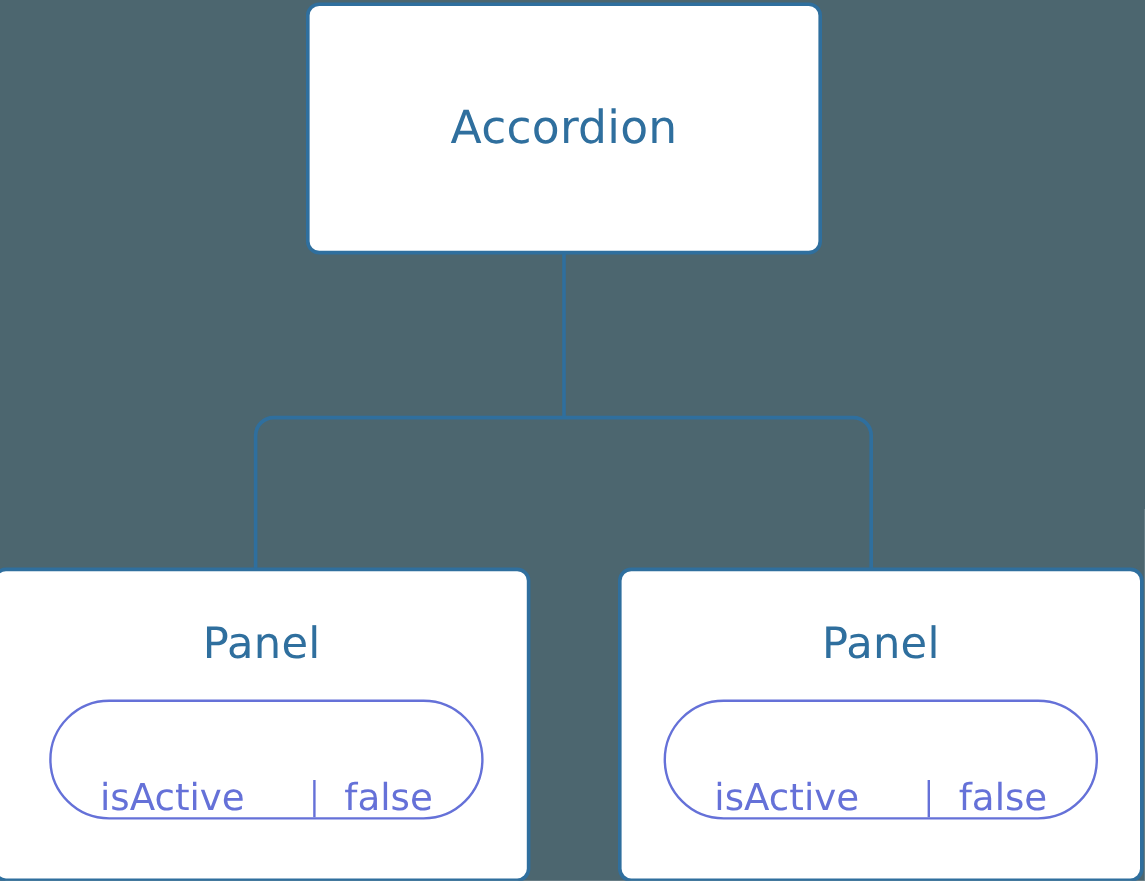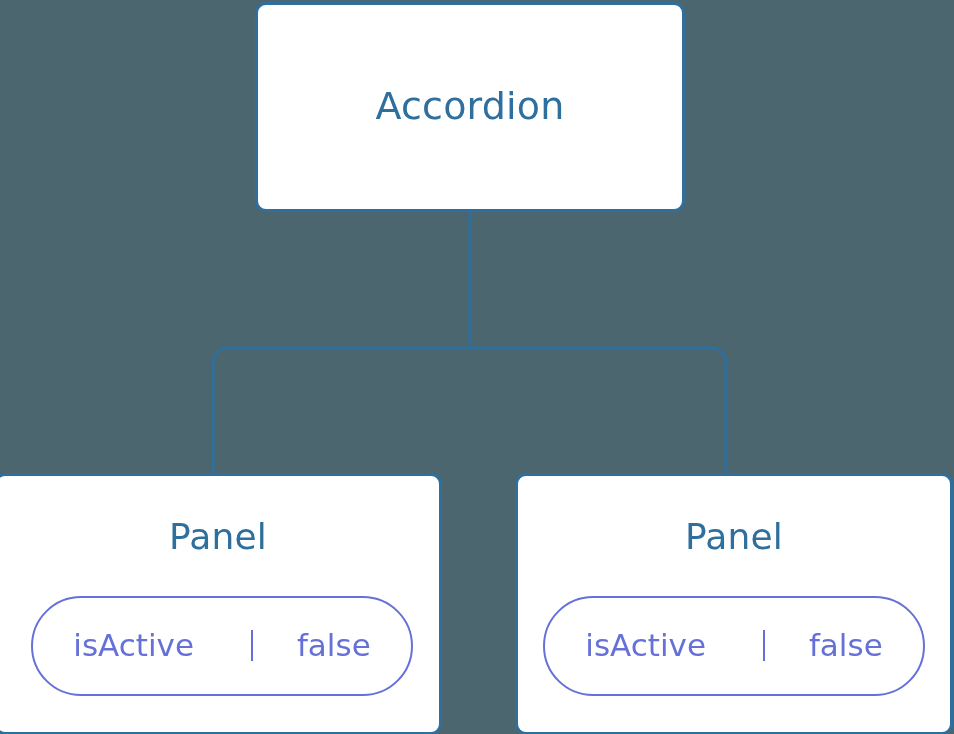--- a/index.html
+++ b/index.html
@@ -76,27 +76,27 @@
     width: 448px;
   }
 
   .node-panel-right {
     left: 515px;
     width: 438px;
   }
 
   
   .pill {
-    margin-top: 40px;
+    margin-top: 27px;
     height: 100px;
     border: 2px solid #6571d8;
     border-radius: 50px;
     box-sizing: border-box;
     display: flex;
-    align-items: center;
+    align-items: flex-end;
     background: transparent;
     gap: 26px;
   }
 
   .pill-key,
   .pill-val {
     display: flex;
     align-items: center;
     justify-content: center;
     color: #6571d8;
@@ -104,21 +104,21 @@
     line-height: 1;
     white-space: nowrap;
     box-sizing: border-box;
   }
 
   .pill-key {
     padding: 0 31px 0 40px;
   }
 
   .pill-val {
-    padding: 0 40px 0 44px;
+    padding: 0 40px 0 24px;
     border-left: 2px solid #6571d8;
   }
 
   
   .node-panel-left .pill {
     margin-left: 8px;
   }
 </style>
 </head>
 <body>

